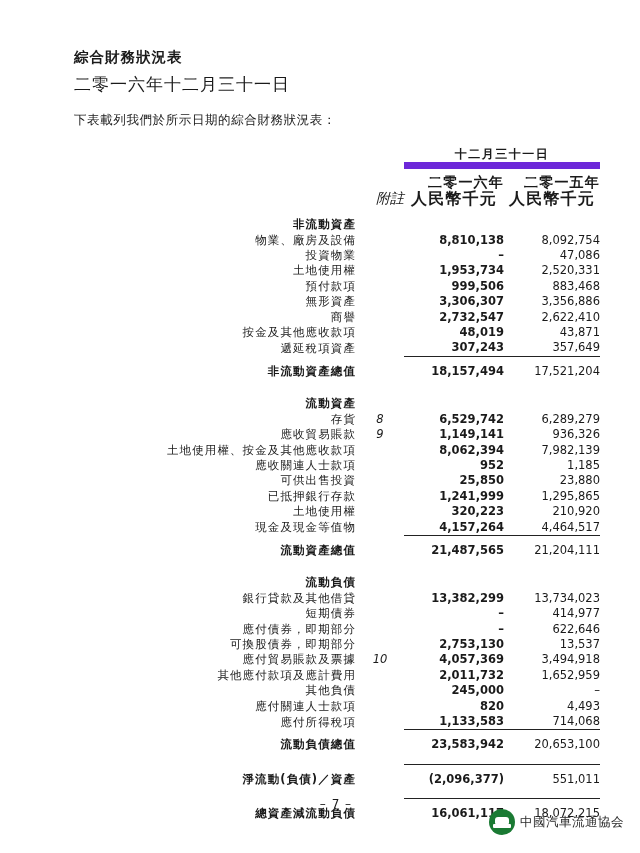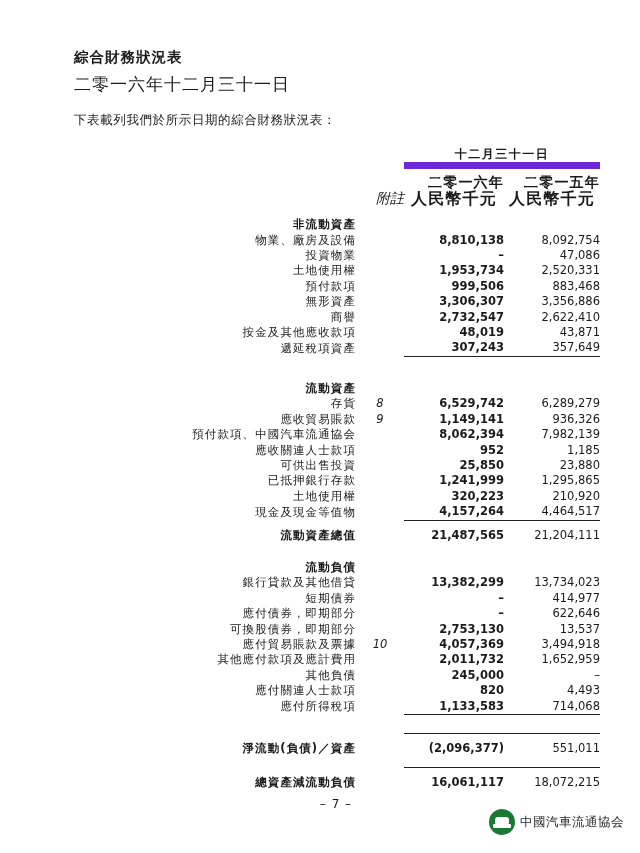--- a/index.html
+++ b/index.html
@@ -265,20 +265,26 @@
             <td class="note"></td>
             <td class="num bold">307,243</td>
             <td class="num">357,649</td>
           </tr>
           <tr>
             <td></td>
             <td></td>
             <td class="topline" style="height: 7px;"></td>
             <td class="topline" style="height: 7px;"></td>
           </tr>
+          <tr>
+            <td class="label bold">非流動資產總值</td>
+            <td class="note"></td>
+            <td class="num bold">18,157,494</td>
+            <td class="num">17,521,204</td>
+          </tr>
           <tr class="spacer">
             <td colspan="4"></td>
           </tr>
           <tr class="spacer-sm">
             <td colspan="4"></td>
           </tr>
           <tr>
             <td class="label bold">流動資產</td>
             <td class="note"></td>
             <td class="num"></td>
@@ -290,21 +296,21 @@
             <td class="num bold">6,529,742</td>
             <td class="num">6,289,279</td>
           </tr>
           <tr>
             <td class="label">應收貿易賬款</td>
             <td class="note">9</td>
             <td class="num bold">1,149,141</td>
             <td class="num">936,326</td>
           </tr>
           <tr>
-            <td class="label">預付款項、中國汽車流通協会</td>
+            <td class="label">土地使用權、按金及其他應收款項</td>
             <td class="note"></td>
             <td class="num bold">8,062,394</td>
             <td class="num">7,982,139</td>
           </tr>
           <tr>
             <td class="label">應收關連人士款項</td>
             <td class="note"></td>
             <td class="num bold">952</td>
             <td class="num">1,185</td>
           </tr>
@@ -408,20 +414,26 @@
             <td class="label">應付所得稅項</td>
             <td class="note"></td>
             <td class="num bold">1,133,583</td>
             <td class="num">714,068</td>
           </tr>
           <tr>
             <td></td>
             <td></td>
             <td class="topline" style="height: 7px;"></td>
             <td class="topline" style="height: 7px;"></td>
+          </tr>
+          <tr>
+            <td class="label bold">流動負債總值</td>
+            <td class="note"></td>
+            <td class="num bold">23,583,942</td>
+            <td class="num">20,653,100</td>
           </tr>
           <tr class="spacer">
             <td colspan="4"></td>
           </tr>
           <tr>
             <td></td>
             <td></td>
             <td class="topline" style="height: 7px;"></td>
             <td class="topline" style="height: 7px;"></td>
           </tr>

